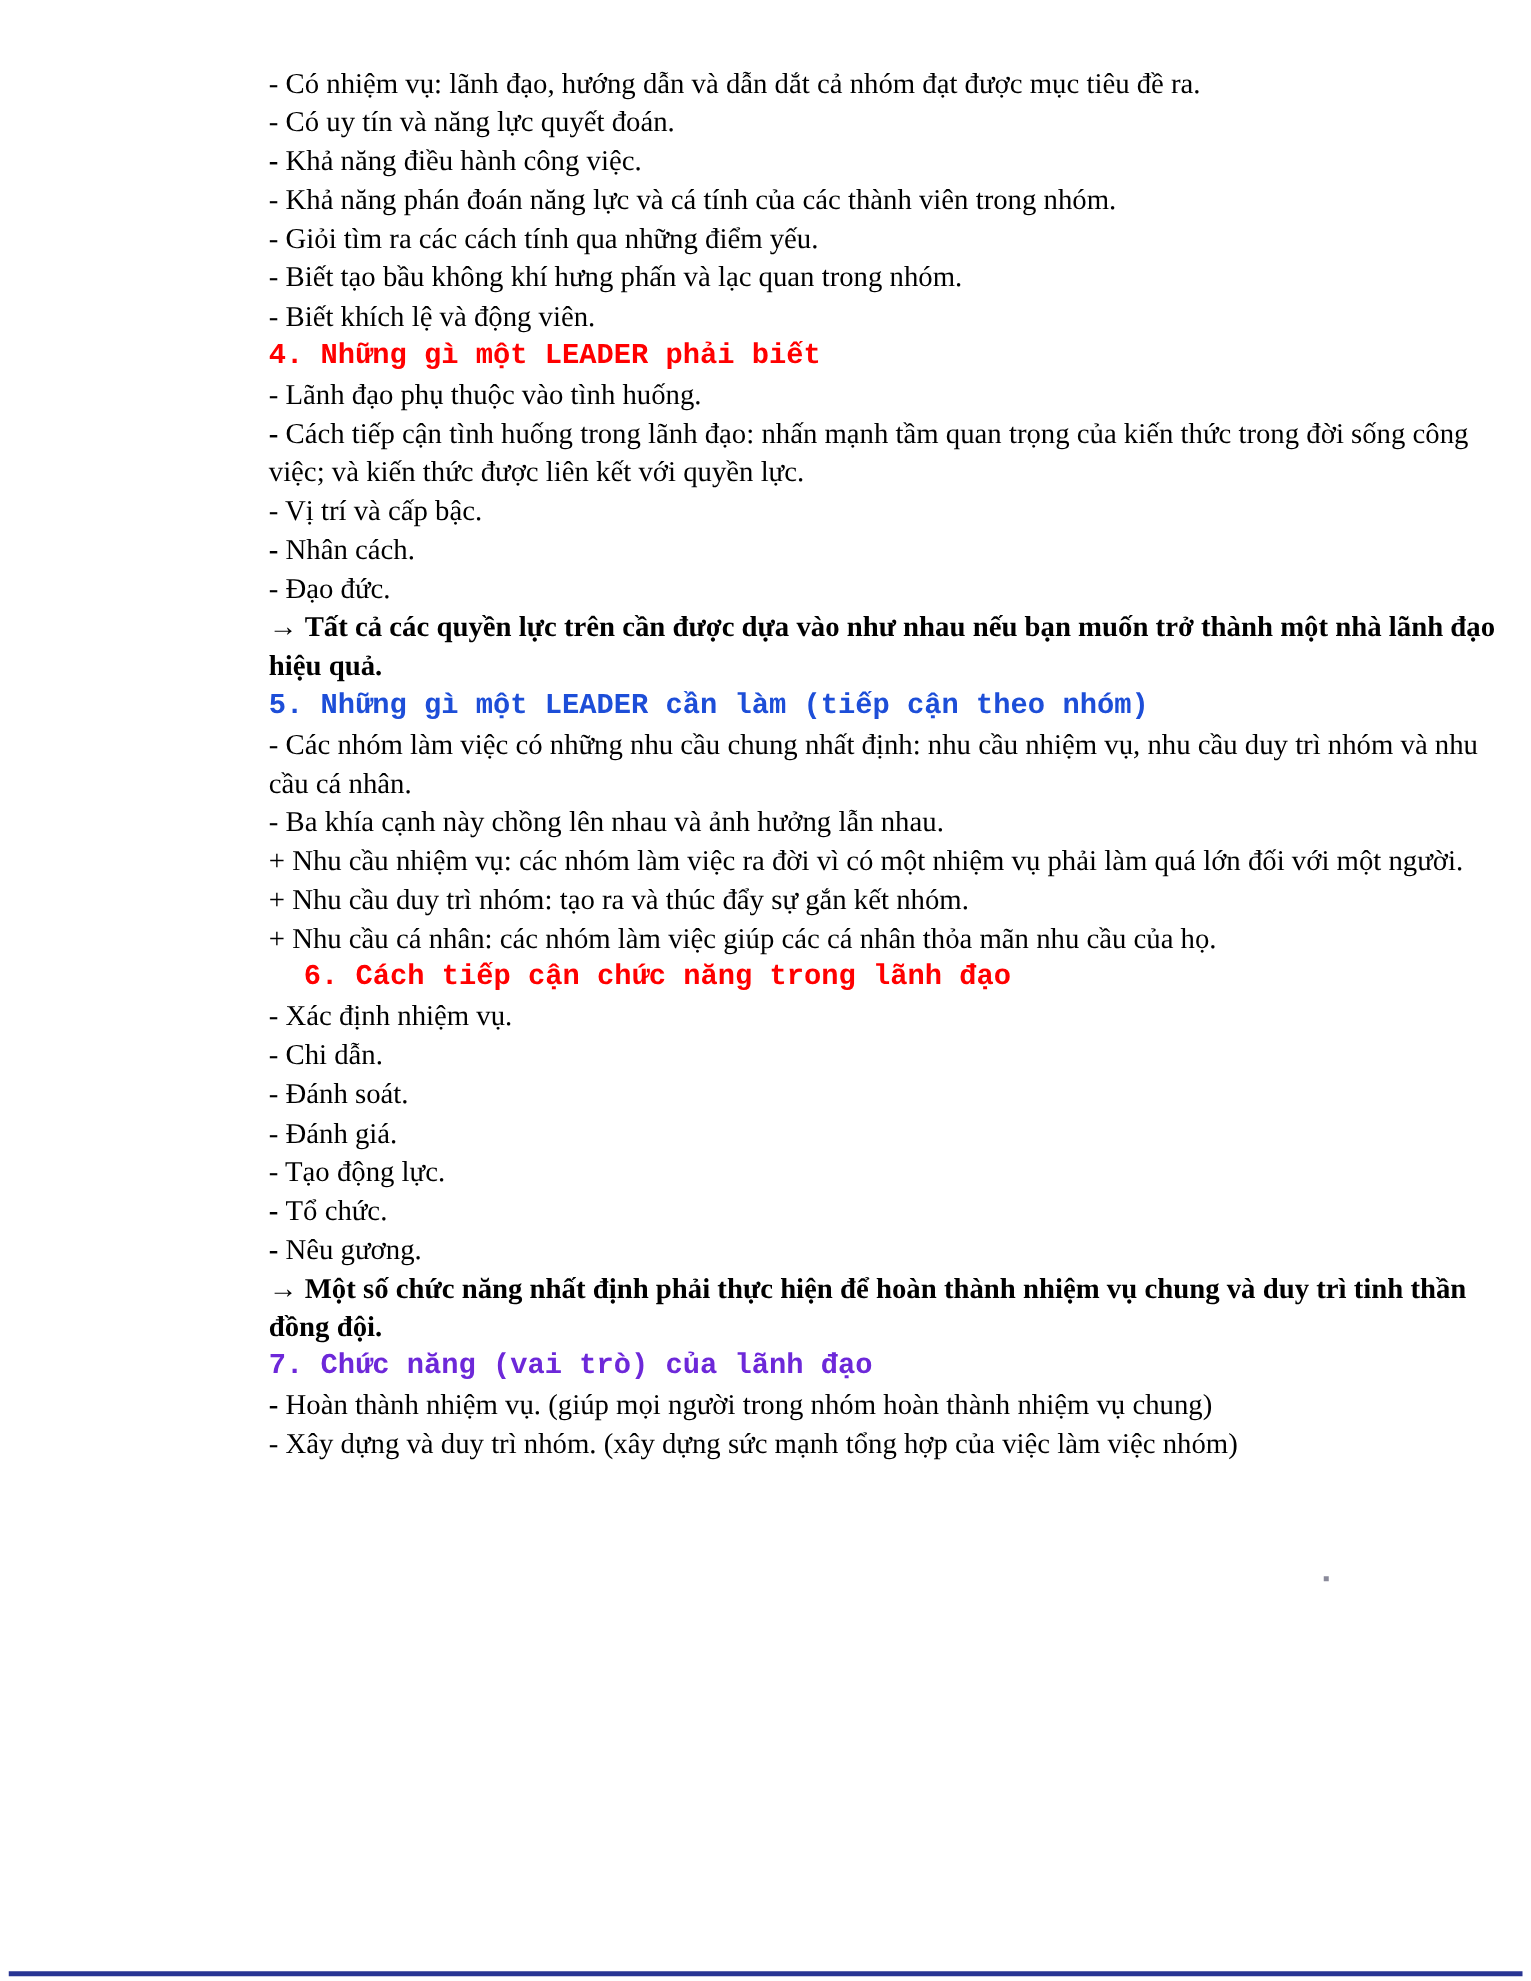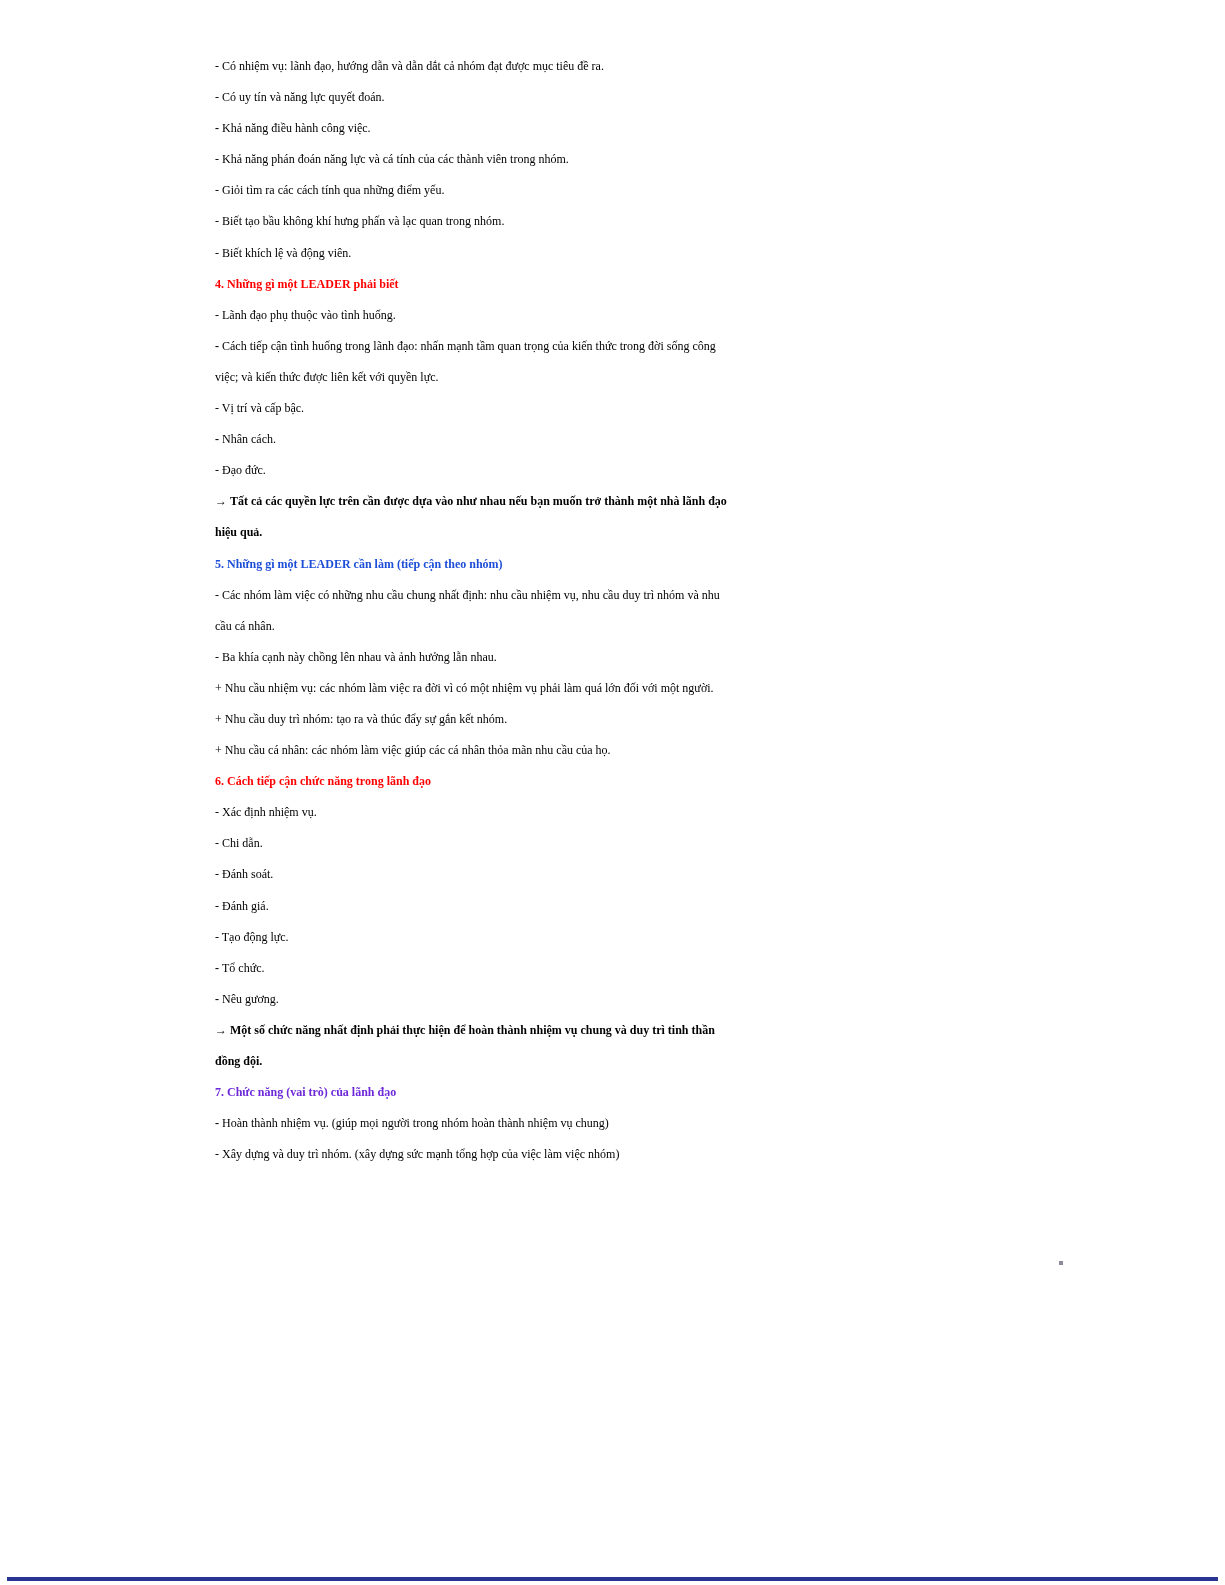--- a/index.html
+++ b/index.html
@@ -15,29 +15,29 @@
     overflow: hidden;
     font-family: "Liberation Serif", "DejaVu Serif", serif;
   }
   .content {
     position: absolute;
     left: 215px;
     top: 51px;
     width: 800px;
   }
   .line {
-    font-size: 12px;
+    font-size: 23px;
     line-height: 31.1px;
     height: 31.1px;
     white-space: nowrap;
     color: #000000;
     font-weight: normal;
   }
   .line.b { font-weight: bold; }
-  .line.r { font-weight: bold; }
+  .line.r { font-weight: bold; font-family: Liberation Mono, monospace; }
   
   .line.n .pre { font-weight: bold; }
   .line.b .pre { font-weight: normal; }
   .bottom-rule {
     position: absolute;
     left: 7px;
     right: 7px;
     top: 1577px;
     height: 4px;
   }
@@ -71,21 +71,21 @@
       <div class="line n">- Đạo đức.</div>
       <div class="line b"><span class="pre">→ </span>Tất cả các quyền lực trên cần được dựa vào như nhau nếu bạn muốn trở thành một nhà lãnh đạo</div>
       <div class="line b">hiệu quả.</div>
       <div class="line r" style="color: #1d4ed8;">5. Những gì một LEADER cần làm (tiếp cận theo nhóm)</div>
       <div class="line n">- Các nhóm làm việc có những nhu cầu chung nhất định: nhu cầu nhiệm vụ, nhu cầu duy trì nhóm và nhu</div>
       <div class="line n">cầu cá nhân.</div>
       <div class="line n">- Ba khía cạnh này chồng lên nhau và ảnh hưởng lẫn nhau.</div>
       <div class="line n">+ Nhu cầu nhiệm vụ: các nhóm làm việc ra đời vì có một nhiệm vụ phải làm quá lớn đối với một người.</div>
       <div class="line n">+ Nhu cầu duy trì nhóm: tạo ra và thúc đẩy sự gắn kết nhóm.</div>
       <div class="line n">+ Nhu cầu cá nhân: các nhóm làm việc giúp các cá nhân thỏa mãn nhu cầu của họ.</div>
-      <div class="line r" style="color: rgb(255, 0, 0);">6. Cách tiếp cận chức năng trong lãnh đạo</div>
+      <div class="line r" style="color: rgb(255, 0, 0); margin-left: 28px;">6. Cách tiếp cận chức năng trong lãnh đạo</div>
       <div class="line n">- Xác định nhiệm vụ.</div>
       <div class="line n">- Chi dẫn.</div>
       <div class="line n">- Đánh soát.</div>
       <div class="line n">- Đánh giá.</div>
       <div class="line n">- Tạo động lực.</div>
       <div class="line n"><span class="pre">- </span>Tổ chức.</div>
       <div class="line n"><span class="pre">- </span>Nêu gương.</div>
       <div class="line b"><span class="pre">→ </span>Một số chức năng nhất định phải thực hiện để hoàn thành nhiệm vụ chung và duy trì tinh thần</div>
       <div class="line b">đồng đội.</div>
       <div class="line r" style="color: #6d28d9;">7. Chức năng (vai trò) của lãnh đạo</div>

